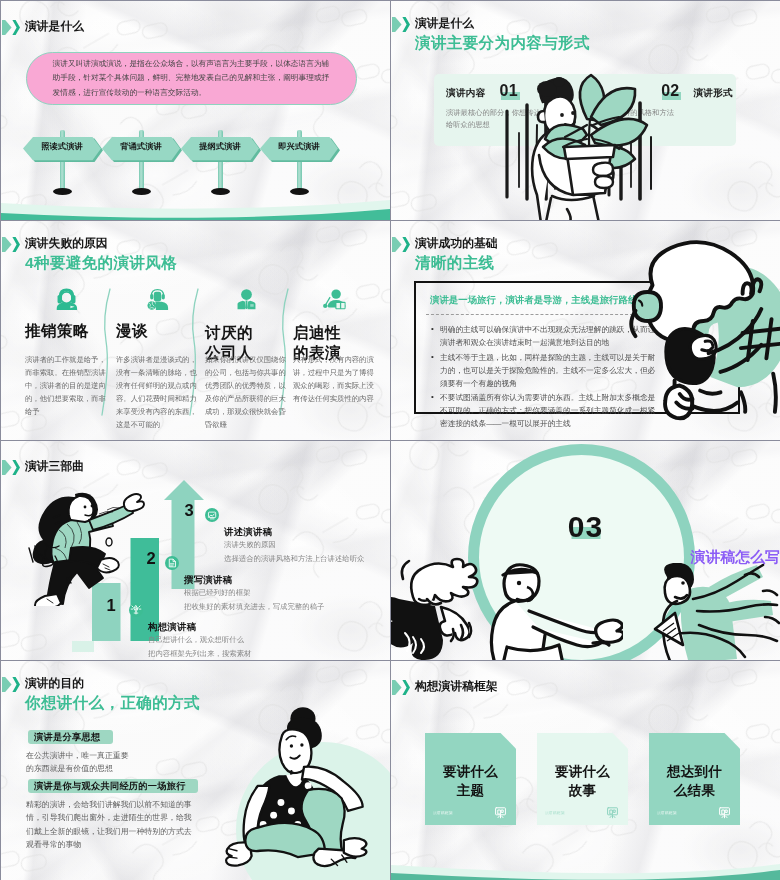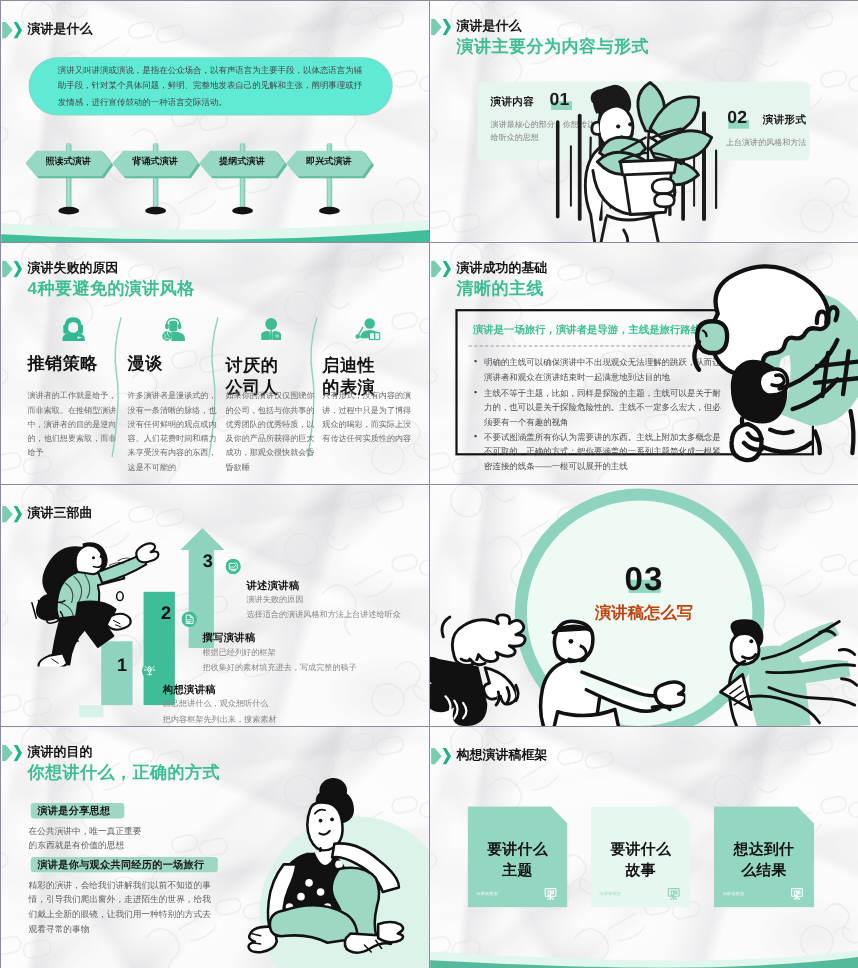--- a/index.html
+++ b/index.html
@@ -38,34 +38,34 @@
   .ttl{position:absolute;left:0;display:flex;align-items:flex-start}
   .chev{flex:0 0 auto}
   .ttl-txt{margin-left:5px}
   .t1{font-size:11.8px;font-weight:bold;color:#161616;letter-spacing:0px;line-height:13px}
   .t2{font-size:15.5px;font-weight:bold;color:#3dbd94;letter-spacing:.4px;line-height:17px;margin-top:4px}
   svg{display:block}
 
   
   .s1-wave{position:absolute;left:0;bottom:0}
   .s1-box{position:absolute;left:25px;top:51px;width:331px;height:53px;box-sizing:border-box;
-    background:#5eead4;border:1.9px solid #8ed3bf;border-radius:27px;display:flex;align-items:center;}
+    background:#f9a8d4;border:1.9px solid #8ed3bf;border-radius:27px;display:flex;align-items:center;}
   .s1-boxtext{margin:0 auto;padding:0;width:278px;font-size:7.7px;line-height:14.2px;color:#454545;text-align:left}
   .s1-posts{position:absolute;left:22px;top:128px;width:345px;display:flex;justify-content:flex-start}
   .post{position:relative;width:79px;height:70px}
   .post-pole{position:absolute;left:36.5px;top:1px;width:5.6px;height:63px;border-radius:2px 2px 0 0;
     background:linear-gradient(90deg,#75c7af,#b4e2d4 40%,#75c7af);z-index:0}
   .post-board{position:absolute;left:0;top:7px;width:80px;height:28px;z-index:1}
   .post-label{position:absolute;left:0;top:11.5px;width:78px;text-align:center;font-size:8.2px;font-weight:bold;color:#151515;letter-spacing:.1px;z-index:2}
   .post-base{position:absolute;left:30px;top:59px;width:19px;height:7px;border-radius:50%;background:#121212;z-index:1}
 
   
   .s2-panel{position:absolute;left:43px;top:73px;width:302px;height:72px;background:#e6f5ee;border-radius:5px}
   .s2-left{position:absolute;left:55px;top:81px;width:95px}
-  .s2-right{position:absolute;left:210px;top:98px;width:132px;text-align:right}
+  .s2-right{position:absolute;left:210px;top:81px;width:132px;}
   .s2-hdr{display:flex;align-items:baseline;gap:14px;height:17px;position:relative;z-index:0;isolation:isolate}
   .s2-right .s2-hdr{justify-content:flex-end}
   .s2-lab{font-size:9.6px;font-weight:bold;color:#161616;letter-spacing:.3px}
   .s2-num{font-size:16px;font-weight:bold;color:#1b1b1b;letter-spacing:.2px;position:relative;line-height:17px;z-index:1}
   .s2-num::after{content:"";position:absolute;left:1px;right:-2px;top:10px;height:8px;background:#92d6c0;z-index:-1}
   .s2-desc{margin:8px 0 0;font-size:7.3px;line-height:11.8px;color:#848484}
   .s2-art{position:absolute;left:104px;top:58px;width:200px;height:165px}
 
   
   .s3-sep{position:absolute;top:66px}
@@ -95,21 +95,21 @@
   .s5-txt{margin-left:5px;margin-top:18px}
   .s5-h{font-size:9.4px;font-weight:bold;color:#131313;letter-spacing:.3px;line-height:11px}
   .s5-l{font-size:7.4px;color:#868686;line-height:11.6px;margin-top:2px;white-space:nowrap}
   .s5-art{position:absolute;left:14px;top:45px;width:135px;height:120px}
 
   
   .s6-circle{position:absolute;left:77px;top:3px;width:227px;height:227px;border-radius:50%;
     background:#eefaf4;border:11px solid #8ed3bf;box-sizing:border-box}
   .s6-num{position:absolute;left:0;right:0;top:71px;text-align:center;font-size:30px;font-weight:bold;color:#141414;letter-spacing:1px;line-height:30px;z-index:1}
   .s6-num::after{content:"";position:absolute;left:50%;transform:translateX(-50%);top:15px;width:29px;height:12px;background:#92d6c0;z-index:-1}
-  .s6-title{position:absolute;left:0;right:0;top:107px;text-align:center;font-size:14.8px;font-weight:bold;color:#c2410c;letter-spacing:.1px}
+  .s6-title{position:absolute;left:0;right:0;top:107px;text-align:right;font-size:14.8px;font-weight:bold;color:#8b5cf6;letter-spacing:.1px}
   .s6-left{position:absolute;left:-8px;top:114px;width:120px;height:105px}
   .s6-center{position:absolute;left:92px;top:118px;width:140px;height:105px}
   .s6-right{position:absolute;left:262px;top:122px;width:130px;height:100px}
 
   
   .s7-blob{position:absolute;left:235px;top:81px;width:175px;height:175px;border-radius:50%;background:#dbf3e9}
   .s7-tag{position:absolute;left:27px;height:14px;background:#9ed7c2;border-radius:3px;display:flex;align-items:center}
   .s7-tag span{margin-left:6px;font-size:9.2px;font-weight:bold;color:#161616;letter-spacing:.3px}
   .s7-body{position:absolute;left:25px;margin:0;font-size:7.9px;line-height:13.4px;color:#5e5e5e}
   .s7-art{position:absolute;left:215px;top:45px;width:176px;height:168px}

